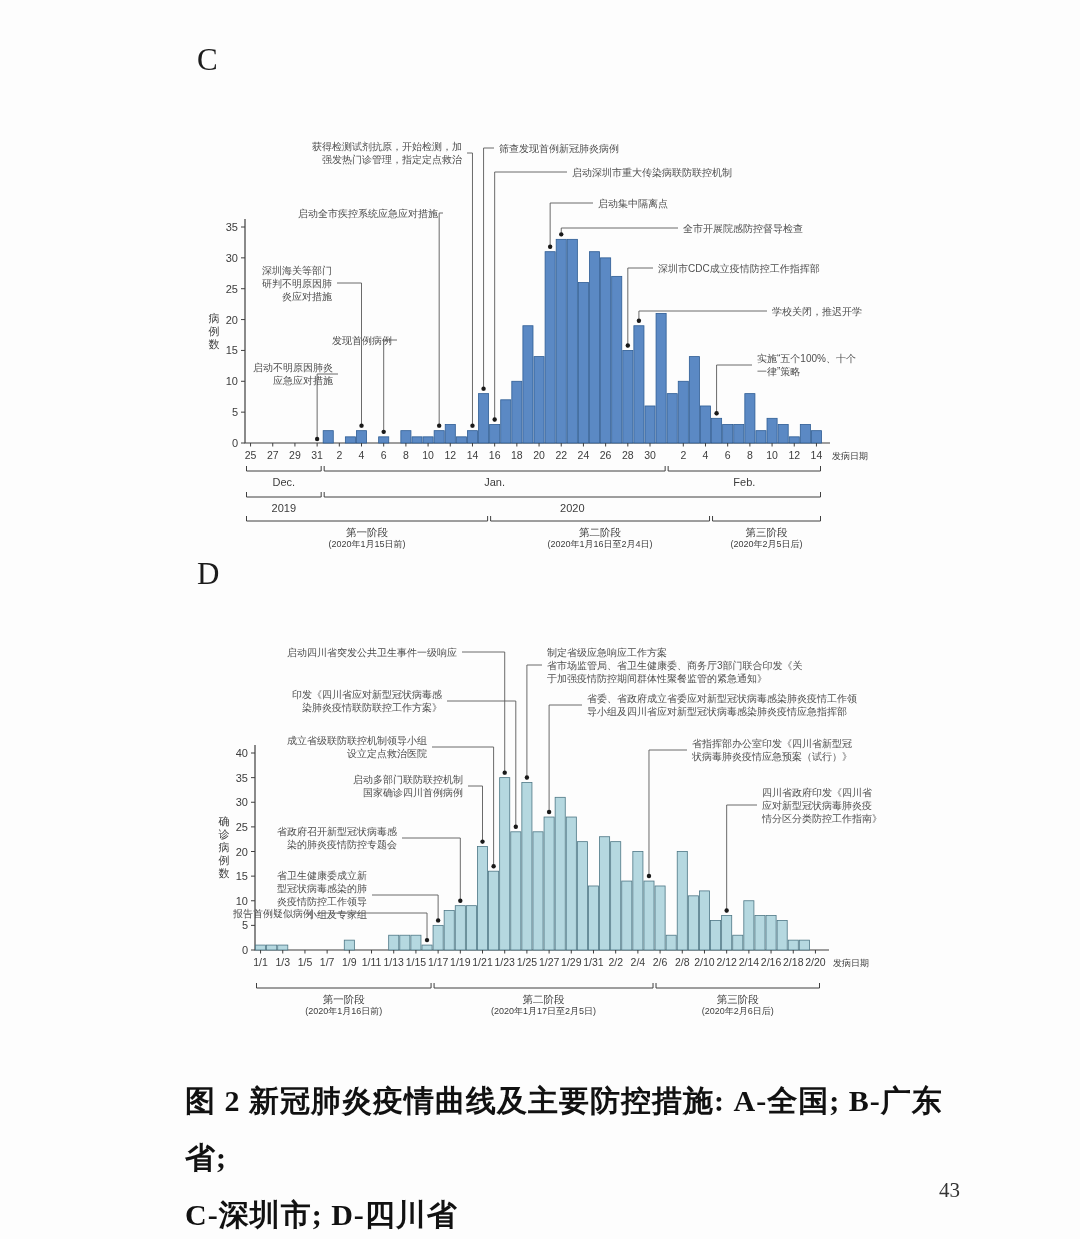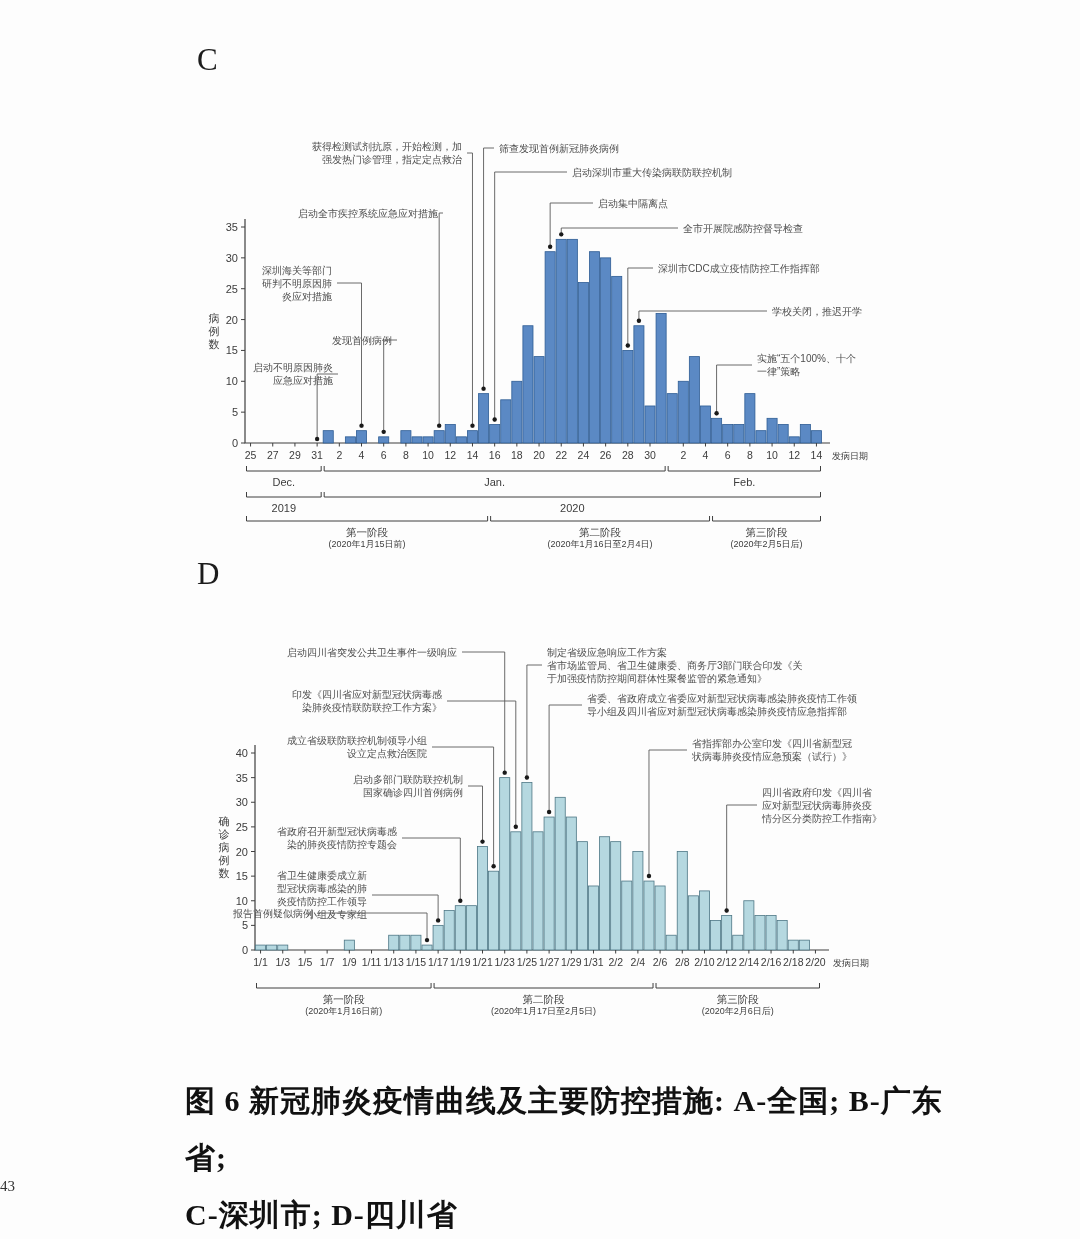--- a/index.html
+++ b/index.html
@@ -14,22 +14,22 @@
   .xtick{font-size:10.5px;}
   .ann{font-size:10px;fill:#4e4e4e;}
   .bracket-label{font-size:11px;}
   .stage-name{font-size:10.5px;}
   .stage-range{font-size:9px;}
   .axis-title{font-size:9px;}
   .ylab{font-size:11px;}
   .caption{position:absolute;left:185px;top:1072px;width:760px;
            font-family:"Liberation Serif",serif;font-weight:700;font-size:30px;
            color:#111;line-height:57px;letter-spacing:1px;}
-  .page-number{position:absolute;left:0;top:1178px;width:960px;text-align:left;
-               font-family:"Liberation Serif",serif;font-size:15px;color:#333;}
+  .page-number{position:absolute;left:0;top:1178px;width:960px;text-align:right;
+               font-family:"Liberation Serif",serif;font-size:21px;color:#333;}
 </style>
 </head>
 <body>
 
 <div class="page">
   <div class="panel-letter letter-c">C</div>
   <div class="panel-letter letter-d">D</div>
   <svg id="chart-svg" width="1080" height="1239" viewBox="0 0 1080 1239">
       <g>
         <path d="M 245 219 L 245 443 L 830 443" fill="none" stroke="#3f3f3f" stroke-width="1.2"></path>
@@ -429,17 +429,17 @@
         <g>
           <text x="762" y="795.5" text-anchor="start" class="ann">四川省政府印发《四川省</text>
           <text x="762" y="808.5" text-anchor="start" class="ann">应对新型冠状病毒肺炎疫</text>
           <text x="762" y="821.5" text-anchor="start" class="ann">情分区分类防控工作指南》</text>
           <path d="M 757 805 L 726.6666666666666 805 L 726.6666666666666 912.525" fill="none" stroke="#5a5a5a" stroke-width="0.9"></path>
           <circle cx="726.6666666666666" cy="910.525" r="2.2" fill="#1a1a1a"></circle>
         </g>
       </g>
     </svg>
   <div class="caption">
-    <div>图 6 新冠肺炎疫情曲线及主要防控措施: A-全国; B-广东省;</div>
+    <div>图 2 新冠肺炎疫情曲线及主要防控措施: A-全国; B-广东省;</div>
     <div>C-深圳市; D-四川省</div>
   </div>
   <div class="page-number">43</div>
 </div>
 
 </body></html>

